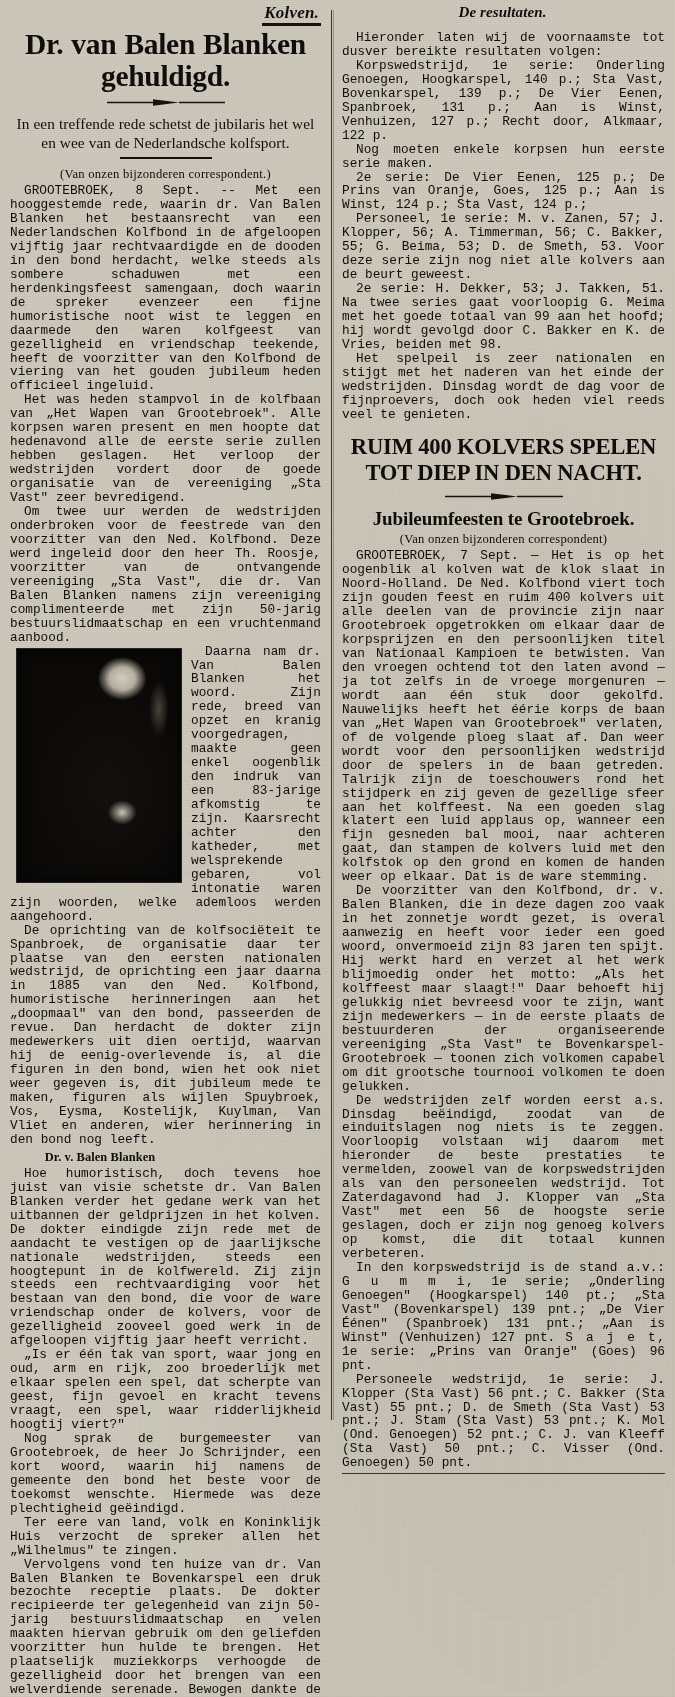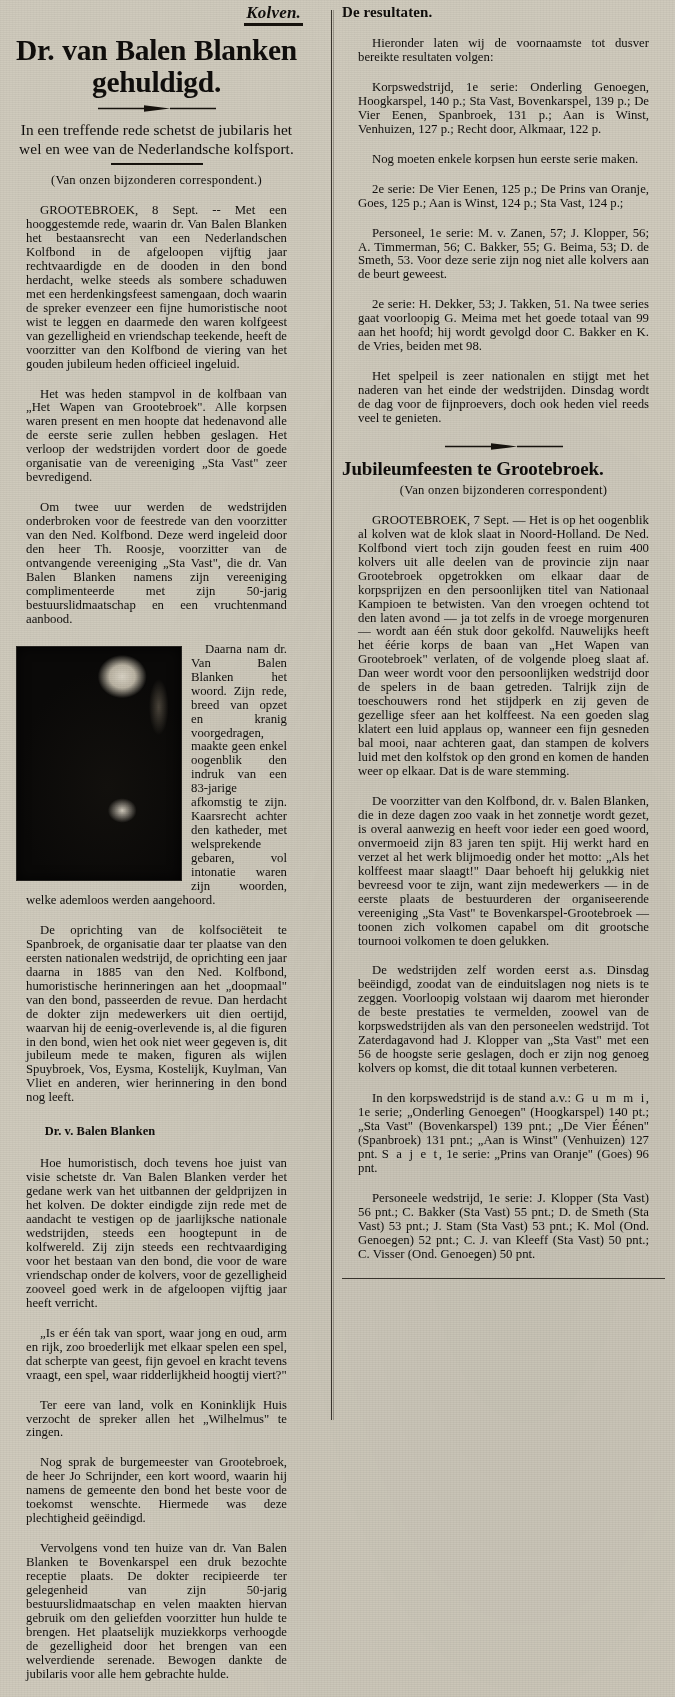--- a/index.html
+++ b/index.html
@@ -16,42 +16,42 @@
     content:"";position:absolute;inset:0;pointer-events:none;z-index:50;
     background:
       repeating-linear-gradient(0deg, rgba(0,0,0,.035) 0 1px, rgba(255,255,255,.03) 1px 2px),
       repeating-linear-gradient(90deg, rgba(0,0,0,.02) 0 1px, rgba(255,255,255,.02) 1px 3px),
       radial-gradient(ellipse at 20% 12%, rgba(255,255,255,.16), rgba(0,0,0,0) 55%),
       radial-gradient(ellipse at 78% 70%, rgba(0,0,0,.06), rgba(0,0,0,0) 60%);
     mix-blend-mode:multiply;opacity:.85;
   }
   .page{position:absolute;inset:0;display:flex;}
   .col{position:relative;box-sizing:border-box;}
-  .colL{width:330px;padding:4px 27px 0 10px;}
+  .colL{width:330px;padding:4px 9px 0 10px;}
   .colR{width:345px;padding:4px 10px 0 12px;}
   
   .vrule{position:absolute;left:331px;top:10px;width:0;height:1410px;
          border-left:1px solid #3a352e;z-index:5;}
   .vrule2{position:absolute;left:333px;top:10px;width:0;height:1410px;
          border-left:1px solid #6a645a;z-index:5;opacity:.5;}
 
   
   .kolven-wrap{text-align:right;margin:0 0 2px 0;}
   .kolven{
     font-family:"Liberation Serif", serif;
     font-style:italic;font-weight:700;font-size:17px;
     letter-spacing:.2px;display:inline-block;
     border-bottom:3px solid #16120d;padding:0 2px 1px 2px;line-height:1.05;
   }
 
   
   h1.head{
     font-family:"Liberation Serif", serif;
     font-weight:700;font-size:29.5px;line-height:1.08;
-    text-align:center;margin:9px 0 0 0;letter-spacing:-.3px;
+    text-align:center;margin:3px 0 0 0;letter-spacing:-.3px;
     word-spacing:1px;
   }
   .dingbat{display:block;text-align:center;margin:5px 0 7px 0;line-height:0;}
   .dingbat svg{display:inline-block;}
   h2.sub{
     font-family:"Liberation Serif", serif;
     font-weight:400;font-size:15.3px;line-height:1.26;
     text-align:center;margin:0 6px 0 6px;letter-spacing:.1px;
   }
   .rule-short{width:92px;height:0;border-top:2px solid #16120d;margin:5px auto 8px auto;}
@@ -59,40 +59,40 @@
     font-family:"Liberation Sans", sans-serif;
     font-weight:700;font-size:19.5px;line-height:1.1;
     text-align:center;margin:2px 0 6px 0;letter-spacing:-.2px;
   }
   .credit{
     text-align:center;font-size:12.6px;font-weight:400;
     margin:0 0 2px 0;letter-spacing:.25px;
   }
 
   h2.res-head{
-    font-weight:700;font-size:15px;text-align:left;
-    margin:0 0 10px 0;padding-right:2px;letter-spacing:.1px;
+    font-weight:700;font-size:15px;text-align:center;
+    margin:0 0 10px 0;padding-right:2px;letter-spacing:.1px;font-style:italic;
   }
   h1.bighead{
     font-family:"Liberation Serif", serif;
     font-weight:700;font-size:22.6px;line-height:1.17;
     text-align:center;margin:12px 0 0 0;letter-spacing:-.2px;
   }
   h2.secthead{
     font-family:"Liberation Serif", serif;
     font-weight:700;font-size:19px;line-height:1.15;
-    margin:0 0 3px 0;letter-spacing:-.1px;
+    text-align:center;margin:0 0 3px 0;letter-spacing:-.1px;
   }
 
   
   p.bt{
     font-size:12.75px;line-height:13.95px;
     text-align:justify;text-justify:inter-word;
-    margin:16px;text-indent:14px;
-    hyphens:none;word-spacing:.1px;
+    margin:0;text-indent:14px;
+    hyphens:none;word-spacing:.1px;font-family:Liberation Mono, monospace;
   }
   p.bt.noind{text-indent:0;}
   .spaced{letter-spacing:1.6px;}
 
   
   .photo{
     float:left;width:166px;height:235px;margin:3px 9px 1px 6px;
     background:
       radial-gradient(ellipse 34px 30px at 64% 13%, #d8d2c4 0%, #b9b2a2 38%, rgba(40,36,30,0) 72%),
       radial-gradient(ellipse 20px 17px at 64% 70%, #cfc8ba 0%, rgba(30,27,22,0) 72%),
@@ -151,37 +151,38 @@
       <div class="photo">
         <div class="edge"></div>
       </div>
       <p class="bt">Daarna nam dr. Van Balen Blanken het woord. Zijn rede, breed van opzet en kranig voorgedragen, maakte geen enkel oogenblik den indruk van een 83-jarige afkomstig te zijn. Kaarsrecht achter den katheder, met welsprekende gebaren, vol intonatie waren zijn woorden, welke ademloos werden aangehoord.</p>
       <p class="bt">De oprichting van de kolfsociëteit te Spanbroek, de organisatie daar ter plaatse van den eersten nationalen wedstrijd, de oprichting een jaar daarna in 1885 van den Ned. Kolfbond, humoristische herinneringen aan het „doopmaal" van den bond, passeerden de revue. Dan herdacht de dokter zijn medewerkers uit dien oertijd, waarvan hij de eenig-overlevende is, al die figuren in den bond, wien het ook niet weer gegeven is, dit jubileum mede te maken, figuren als wijlen Spuybroek, Vos, Eysma, Kostelijk, Kuylman, Van Vliet en anderen, wier herinnering in den bond nog leeft.</p>
       <div class="caption">Dr. v. Balen Blanken</div>
     </div>
 
     <p class="bt">Hoe humoristisch, doch tevens hoe juist van visie schetste dr. Van Balen Blanken verder het gedane werk van het uitbannen der geldprijzen in het kolven. De dokter eindigde zijn rede met de aandacht te vestigen op de jaarlijksche nationale wedstrijden, steeds een hoogtepunt in de kolfwereld. Zij zijn steeds een rechtvaardiging voor het bestaan van den bond, die voor de ware vriendschap onder de kolvers, voor de gezelligheid zooveel goed werk in de afgeloopen vijftig jaar heeft verricht.</p>
     <p class="bt">„Is er één tak van sport, waar jong en oud, arm en rijk, zoo broederlijk met elkaar spelen een spel, dat scherpte van geest, fijn gevoel en kracht tevens vraagt, een spel, waar ridderlijkheid hoogtij viert?"</p>
+    <p class="bt">Nog sprak de burgemeester van Grootebroek, de heer Jo Schrijnder, een kort woord, waarin hij namens de gemeente den bond het beste voor de toekomst wenschte. Hiermede was deze plechtigheid geëindigd.</p>
     <p class="bt">Ter eere van land, volk en Koninklijk Huis verzocht de spreker allen het „Wilhelmus" te zingen.</p>
-    <p class="bt">Nog sprak de burgemeester van Grootebroek, de heer Jo Schrijnder, een kort woord, waarin hij namens de gemeente den bond het beste voor de toekomst wenschte. Hiermede was deze plechtigheid geëindigd.</p>
     <p class="bt">Vervolgens vond ten huize van dr. Van Balen Blanken te Bovenkarspel een druk bezochte receptie plaats. De dokter recipieerde ter gelegenheid van zijn 50-jarig bestuurslidmaatschap en velen maakten hiervan gebruik om den geliefden voorzitter hun hulde te brengen. Het plaatselijk muziekkorps verhoogde de gezelligheid door het brengen van een welverdiende serenade. Bewogen dankte de jubilaris voor alle hem gebrachte hulde.</p>
   </div>
 
   <div class="col colR">
 
     <h2 class="res-head">De resultaten.</h2>
 
     <p class="bt">Hieronder laten wij de voornaamste tot dusver bereikte resultaten volgen:</p>
     <p class="bt">Korpswedstrijd, 1e serie: Onderling Genoegen, Hoogkarspel, 140 p.; Sta Vast, Bovenkarspel, 139 p.; De Vier Eenen, Spanbroek, 131 p.; Aan is Winst, Venhuizen, 127 p.; Recht door, Alkmaar, 122 p.</p>
     <p class="bt">Nog moeten enkele korpsen hun eerste serie maken.</p>
     <p class="bt">2e serie: De Vier Eenen, 125 p.; De Prins van Oranje, Goes, 125 p.; Aan is Winst, 124 p.; Sta Vast, 124 p.;</p>
     <p class="bt">Personeel, 1e serie: M. v. Zanen, 57; J. Klopper, 56; A. Timmerman, 56; C. Bakker, 55; G. Beima, 53; D. de Smeth, 53. Voor deze serie zijn nog niet alle kolvers aan de beurt geweest.</p>
     <p class="bt">2e serie: H. Dekker, 53; J. Takken, 51. Na twee series gaat voorloopig G. Meima met het goede totaal van 99 aan het hoofd; hij wordt gevolgd door C. Bakker en K. de Vries, beiden met 98.</p>
     <p class="bt">Het spelpeil is zeer nationalen en stijgt met het naderen van het einde der wedstrijden. Dinsdag wordt de dag voor de fijnproevers, doch ook heden viel reeds veel te genieten.</p>
 
+    <h1 class="bighead">RUIM 400 KOLVERS SPELEN TOT DIEP IN DEN NACHT.</h1>
 
     <span class="dingbat">
       <svg width="118" height="9" viewBox="0 0 118 9">
         <line x1="0" y1="4.5" x2="46" y2="4.5" stroke="#16120d" stroke-width="1.6"></line>
         <polygon points="46,1.2 72,4.5 46,7.8" fill="#16120d"></polygon>
         <line x1="72" y1="4.5" x2="118" y2="4.5" stroke="#16120d" stroke-width="1.6"></line>
       </svg>
     </span>
 
     <h2 class="secthead">Jubileumfeesten te Grootebroek.</h2>

